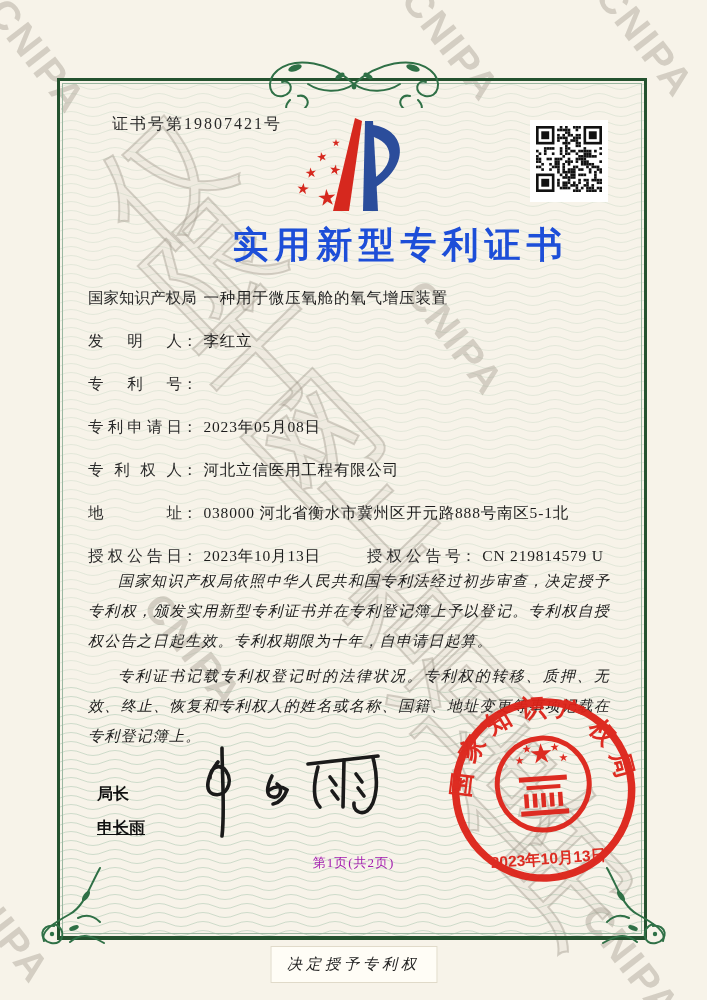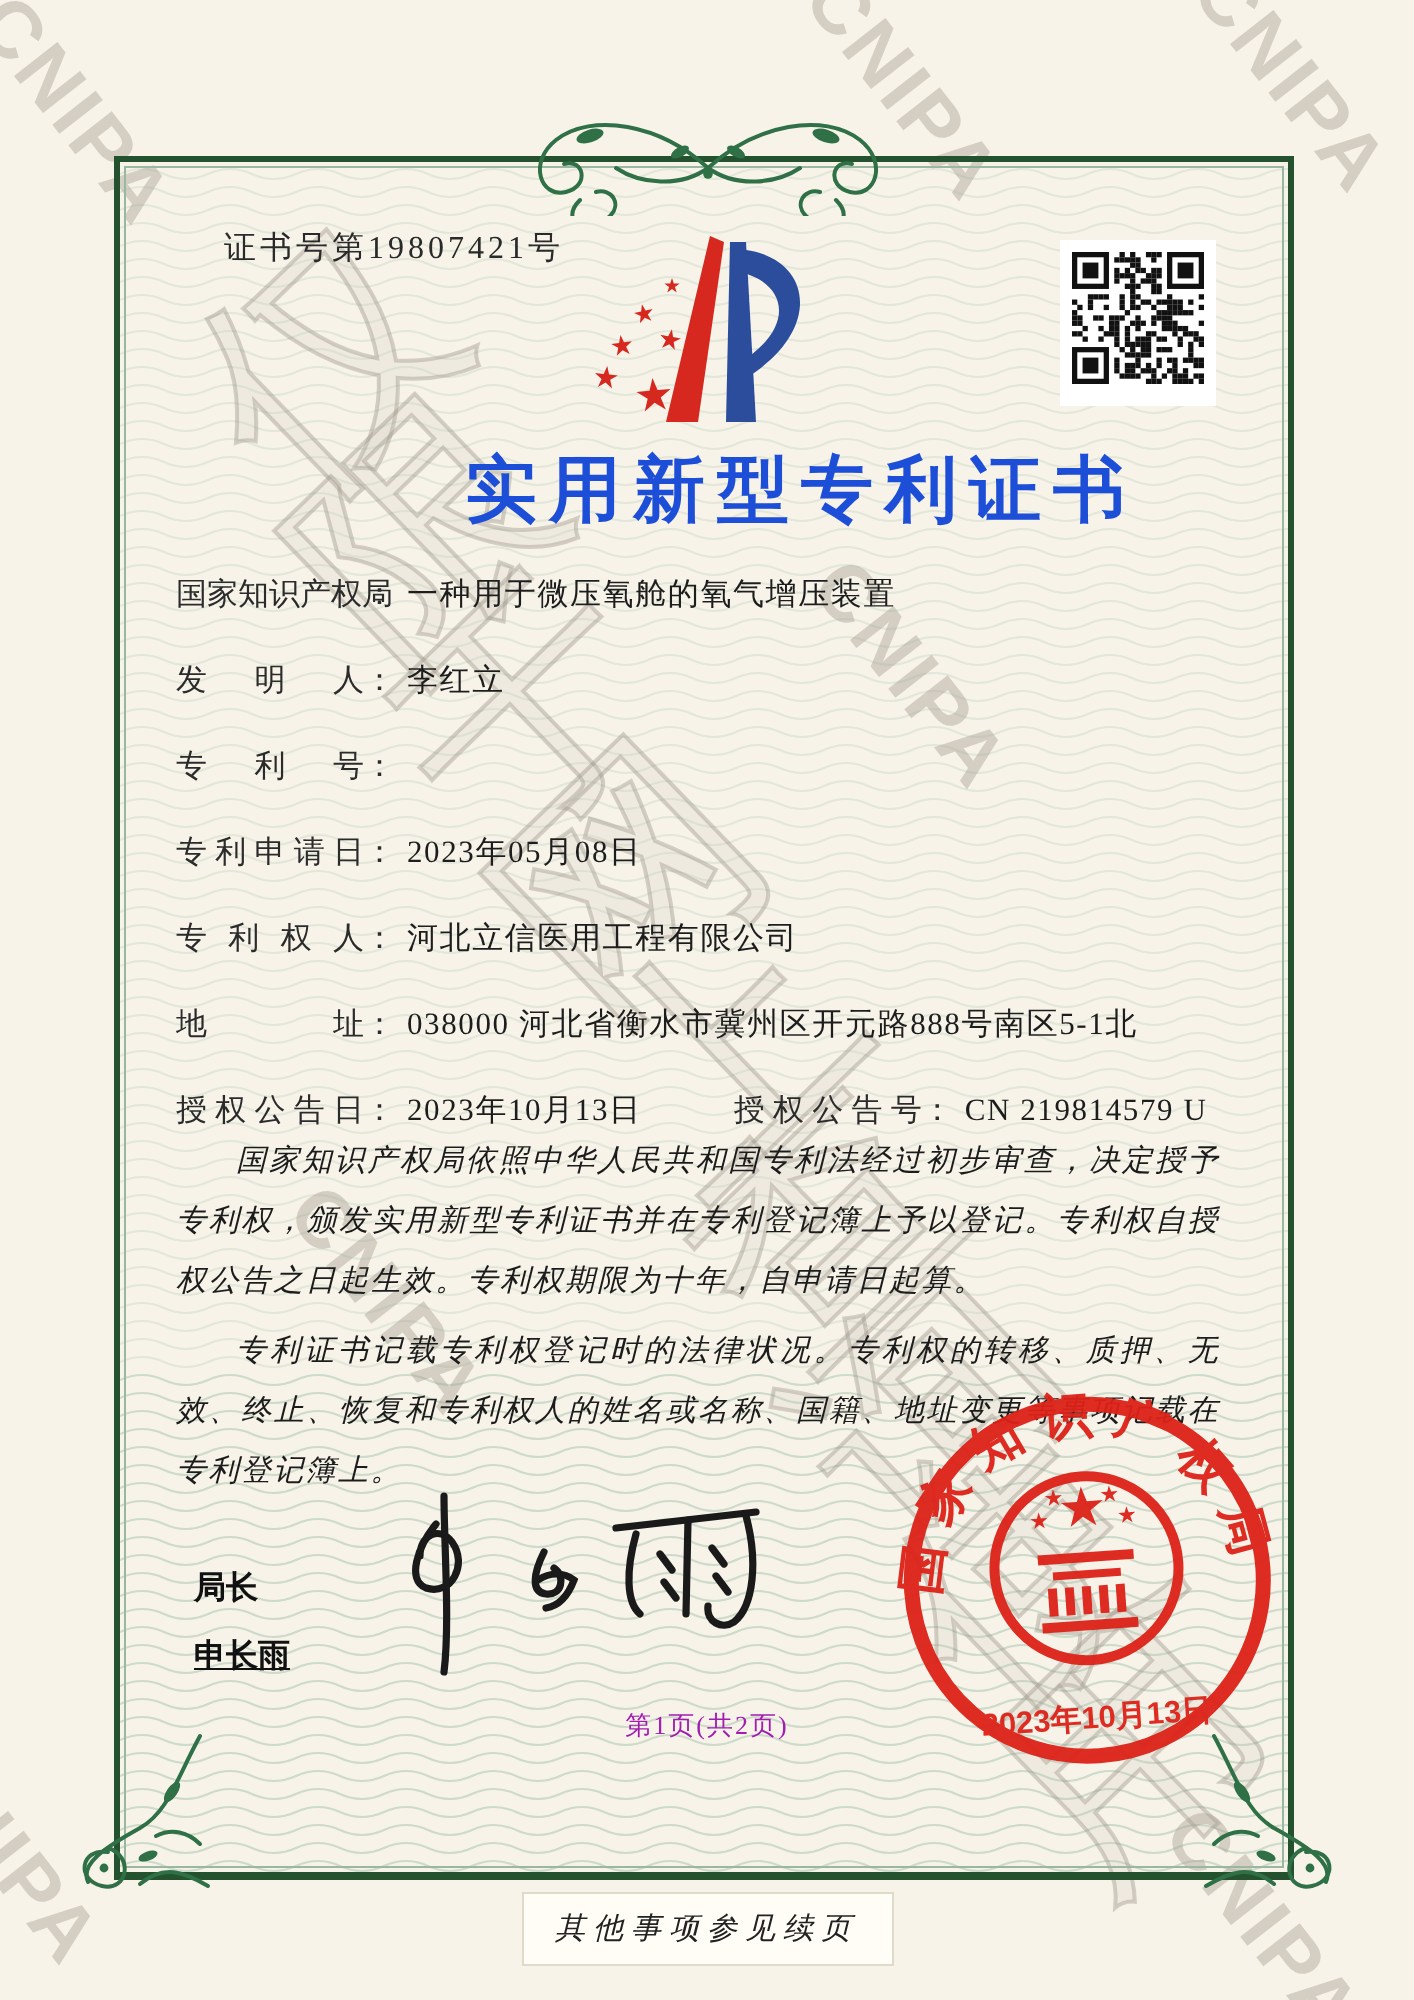--- a/index.html
+++ b/index.html
@@ -578,15 +578,15 @@
       <rect x="96.5" y="107" width="4.5" height="14"></rect>
       <rect x="105" y="107" width="4.5" height="14"></rect>
       <rect x="113.5" y="107" width="4.5" height="14"></rect>
       <rect x="122" y="107" width="4.5" height="14"></rect>
       <rect x="84" y="124" width="48" height="5"></rect>
     </g>
     <text x="108" y="178" text-anchor="middle" font-family="Liberation Sans, sans-serif" font-size="15.5" font-weight="700" fill="#dd2218">2023年10月13日</text>
   </svg>
 
   <div id="page-num">第1页(共2页)</div>
-  <div id="note-box">其他事项参见续页</div>
+  <div id="note-box">决定授予专利权</div>
 
 </div>
 
 </body></html>

